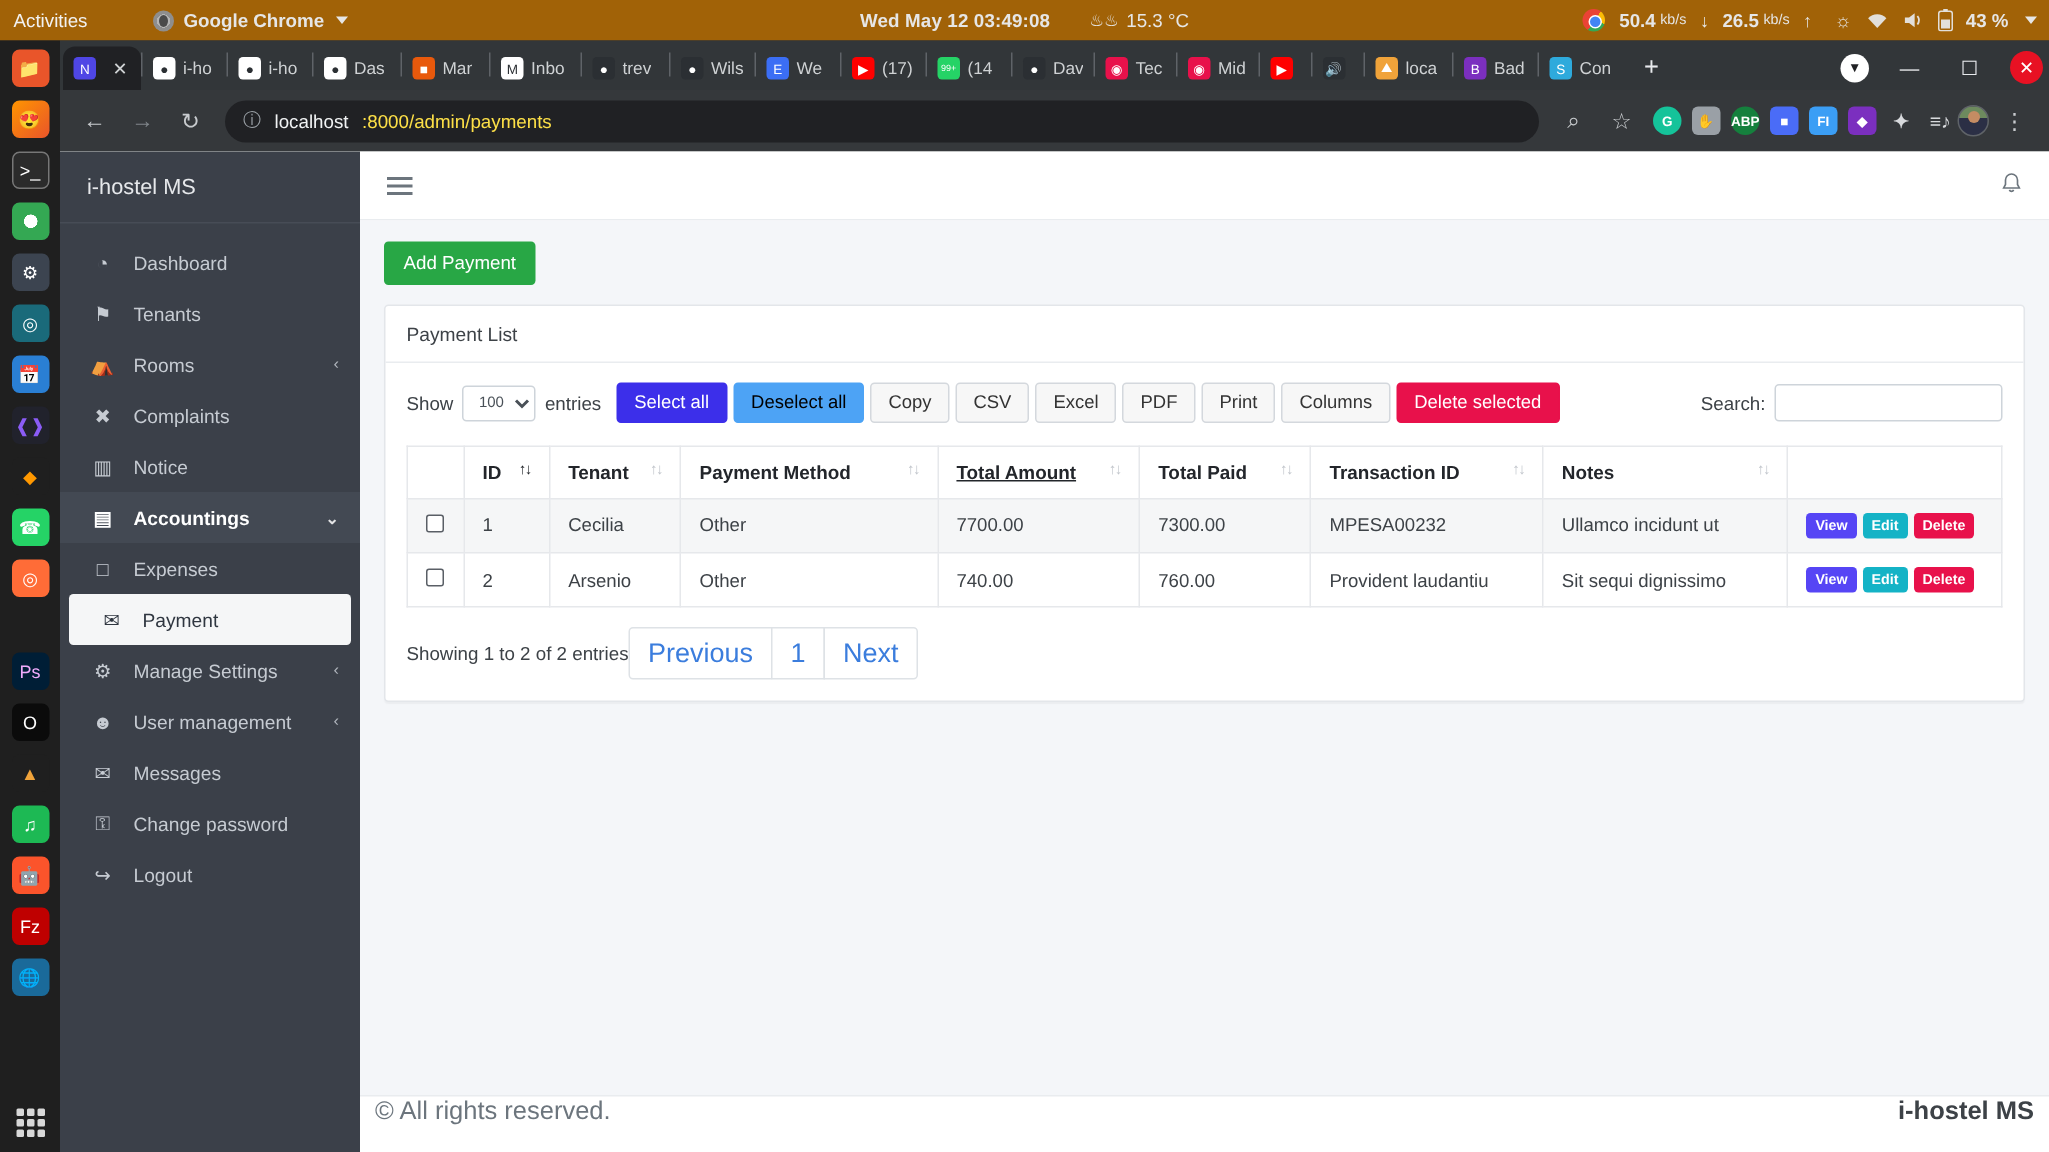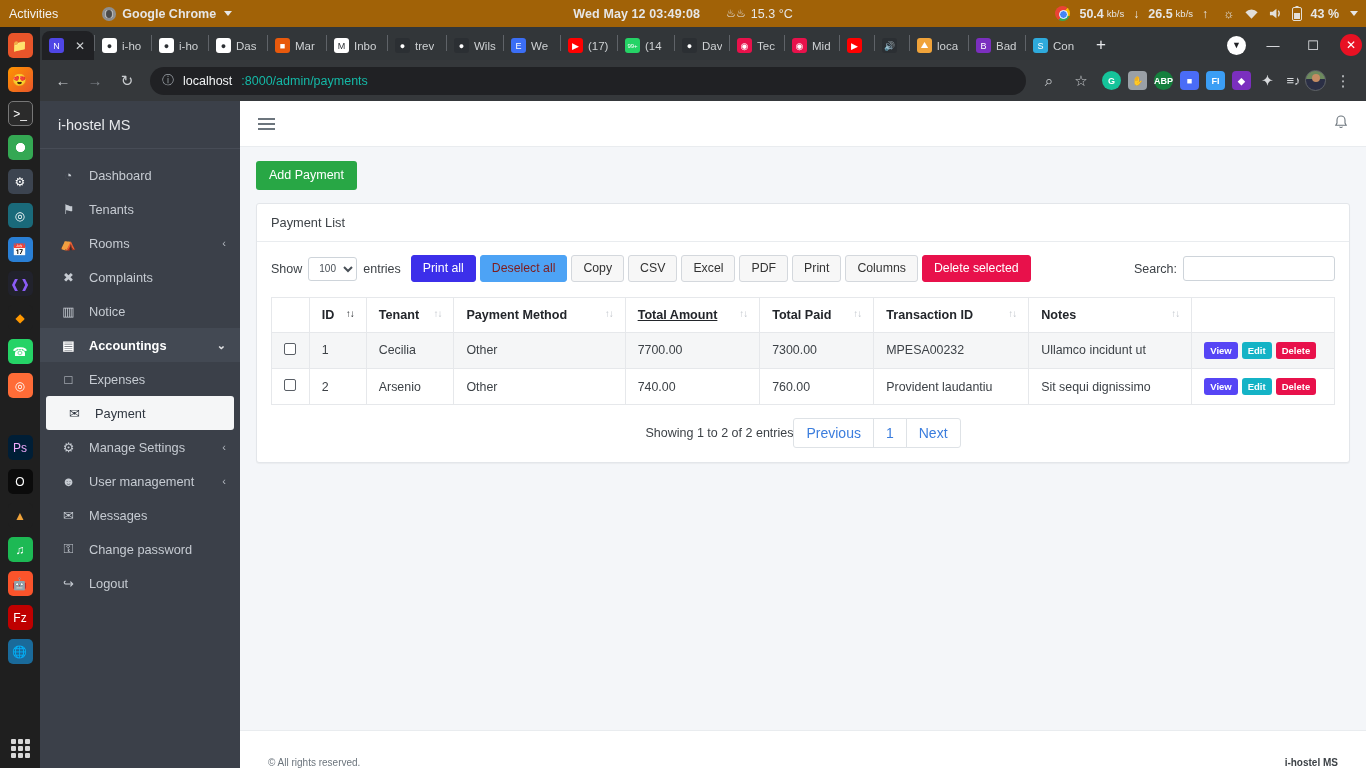--- a/index.html
+++ b/index.html
@@ -115,21 +115,21 @@
     width: 30px; height: 30px; border-radius: 50%;
     display: flex; align-items: center; justify-content: center;
     color: #c8cbce; font-size: 15px; flex: none;
   }
   .omnibox {
     flex: 1; height: 28px; background: #202124; border-radius: 14px;
     display: flex; align-items: center; padding: 0 12px; gap: 9px; margin: 0 6px;
     color: #e8eaed; font-size: 12.5px;
   }
   .omnibox .host { color: #f1f3f4; }
-  .omnibox .path { color: #14b8a6; }
+  .omnibox .path { color: #fde047; }
   .ext-row { display: flex; align-items: center; gap: 7px; padding-left: 4px; }
   .ext {
     width: 19px; height: 19px; border-radius: 4px;
     display: flex; align-items: center; justify-content: center;
     font-size: 9px; color: #fff; font-weight: 700; flex: none;
   }
   .avatar-ic {
     width: 21px; height: 21px; border-radius: 50%;
     background: linear-gradient(#6d8a5e 0 42%, #2b2f45 42% 100%);
     border: 1px solid #5f6368; position: relative; overflow: hidden;
@@ -192,21 +192,21 @@
   .dt-len select {
     height: 24px; border: 1px solid #ced4da; border-radius: 3px; font-size: 10px;
     font-family: inherit; padding: 0 4px 0 6px; color: #495057; background: #fff;
   }
   .dt-btns { display: flex; gap: 4px; margin-left: 10px; }
   .dtb {
     border: 1px solid #d4d8dd; background: #f7f7f7; color: #333;
     font-size: 12.3px; font-family: inherit; padding: 6px 11px; border-radius: 3px; line-height: 1.1;
   }
   .dtb.primary { background: #3c2fea; border-color: #3c2fea; color: #fff; }
-  .dtb.info { background: #4da3f5; border-color: #4da3f5; color: #7f1d1d; }
+  .dtb.info { background: #4da3f5; border-color: #4da3f5; color: #000000; }
   .dtb.danger { background: #e8114b; border-color: #e8114b; color: #fff; }
   .dt-search {
     position: absolute; right: 0; display: flex; align-items: center; gap: 6px;
     font-size: 12.5px; color: #3d4247;
   }
   .dt-search input {
     width: 152px; height: 25px; border: 1px solid #ced4da; border-radius: 3px;
     font-family: inherit; font-size: 12px; padding: 0 6px;
   }
 
@@ -227,34 +227,34 @@
   .col-cb { width: 34px; }
   .act { display: flex; gap: 4px; }
   .act a {
     font-size: 9.5px; color: #fff; padding: 3px 6px; border-radius: 3px; line-height: 1.2;
     font-weight: 700; text-decoration: none;
   }
   .act .view { background: #5645f5; }
   .act .edit { background: #14b3c6; }
   .act .del { background: #e8114b; }
 
-  .dt-bottom { display: flex; align-items: center; justify-content: center; margin-top: 13px; }
+  .dt-bottom { display: flex; align-items: center; justify-content: flex-start; margin-top: 13px; }
   .dt-info { font-size: 12.5px; color: #3d4247; }
   .pager { display: flex; }
   .pager a {
-    border: 1px solid #dee2e6; padding: 6px 12px; font-size: 14px; color: #3b7ddd;
+    border: 1px solid #dee2e6; padding: 6px 12px; font-size: 18px; color: #3b7ddd;
     text-decoration: none; margin-left: -1px; background: #fff;
   }
   .pager a:first-child { border-radius: 3px 0 0 3px; margin-left: 0; }
   .pager a:last-child { border-radius: 0 3px 3px 0; }
 
   .footer {
     height: 38px; background: #fff; border-top: 1px solid #e9ecef;
-    display: flex; align-items: flex-end; justify-content: space-between;
-    padding: 0 28px; font-size: 10px; color: #6c757d;
+    display: flex; align-items: flex-start; justify-content: space-between;
+    padding: 0 10px; font-size: 17px; color: #6c757d;
   }
   .footer .brandname { font-weight: 700; color: #3d4247; }
 </style>
 </head>
 <body>
 
 <div class="gnome-bar">
   <div class="gnome-activities">Activities</div>
   <div class="gnome-app">
     <span class="chrome-dot"></span>
@@ -557,21 +557,21 @@
           <div class="card-head">Payment List</div>
           <div class="card-body">
 
             <div class="dt-top">
               <div class="dt-len">
                 <span>Show</span>
                 <select id="len-select"><option value="10">10</option><option value="25">25</option><option value="50">50</option><option value="100" selected="">100</option></select>
                 <span>entries</span>
               </div>
               <div class="dt-btns" id="dtbtn-holder">
-                  <button class="dtb primary">Print all</button>
+                  <button class="dtb primary">Select all</button>
                   <button class="dtb info">Deselect all</button>
                   <button class="dtb">Copy</button>
                   <button class="dtb">CSV</button>
                   <button class="dtb">Excel</button>
                   <button class="dtb">PDF</button>
                   <button class="dtb">Print</button>
                   <button class="dtb">Columns</button>
                   <button class="dtb danger">Delete selected</button>
                 </div>
               <div class="dt-search">

